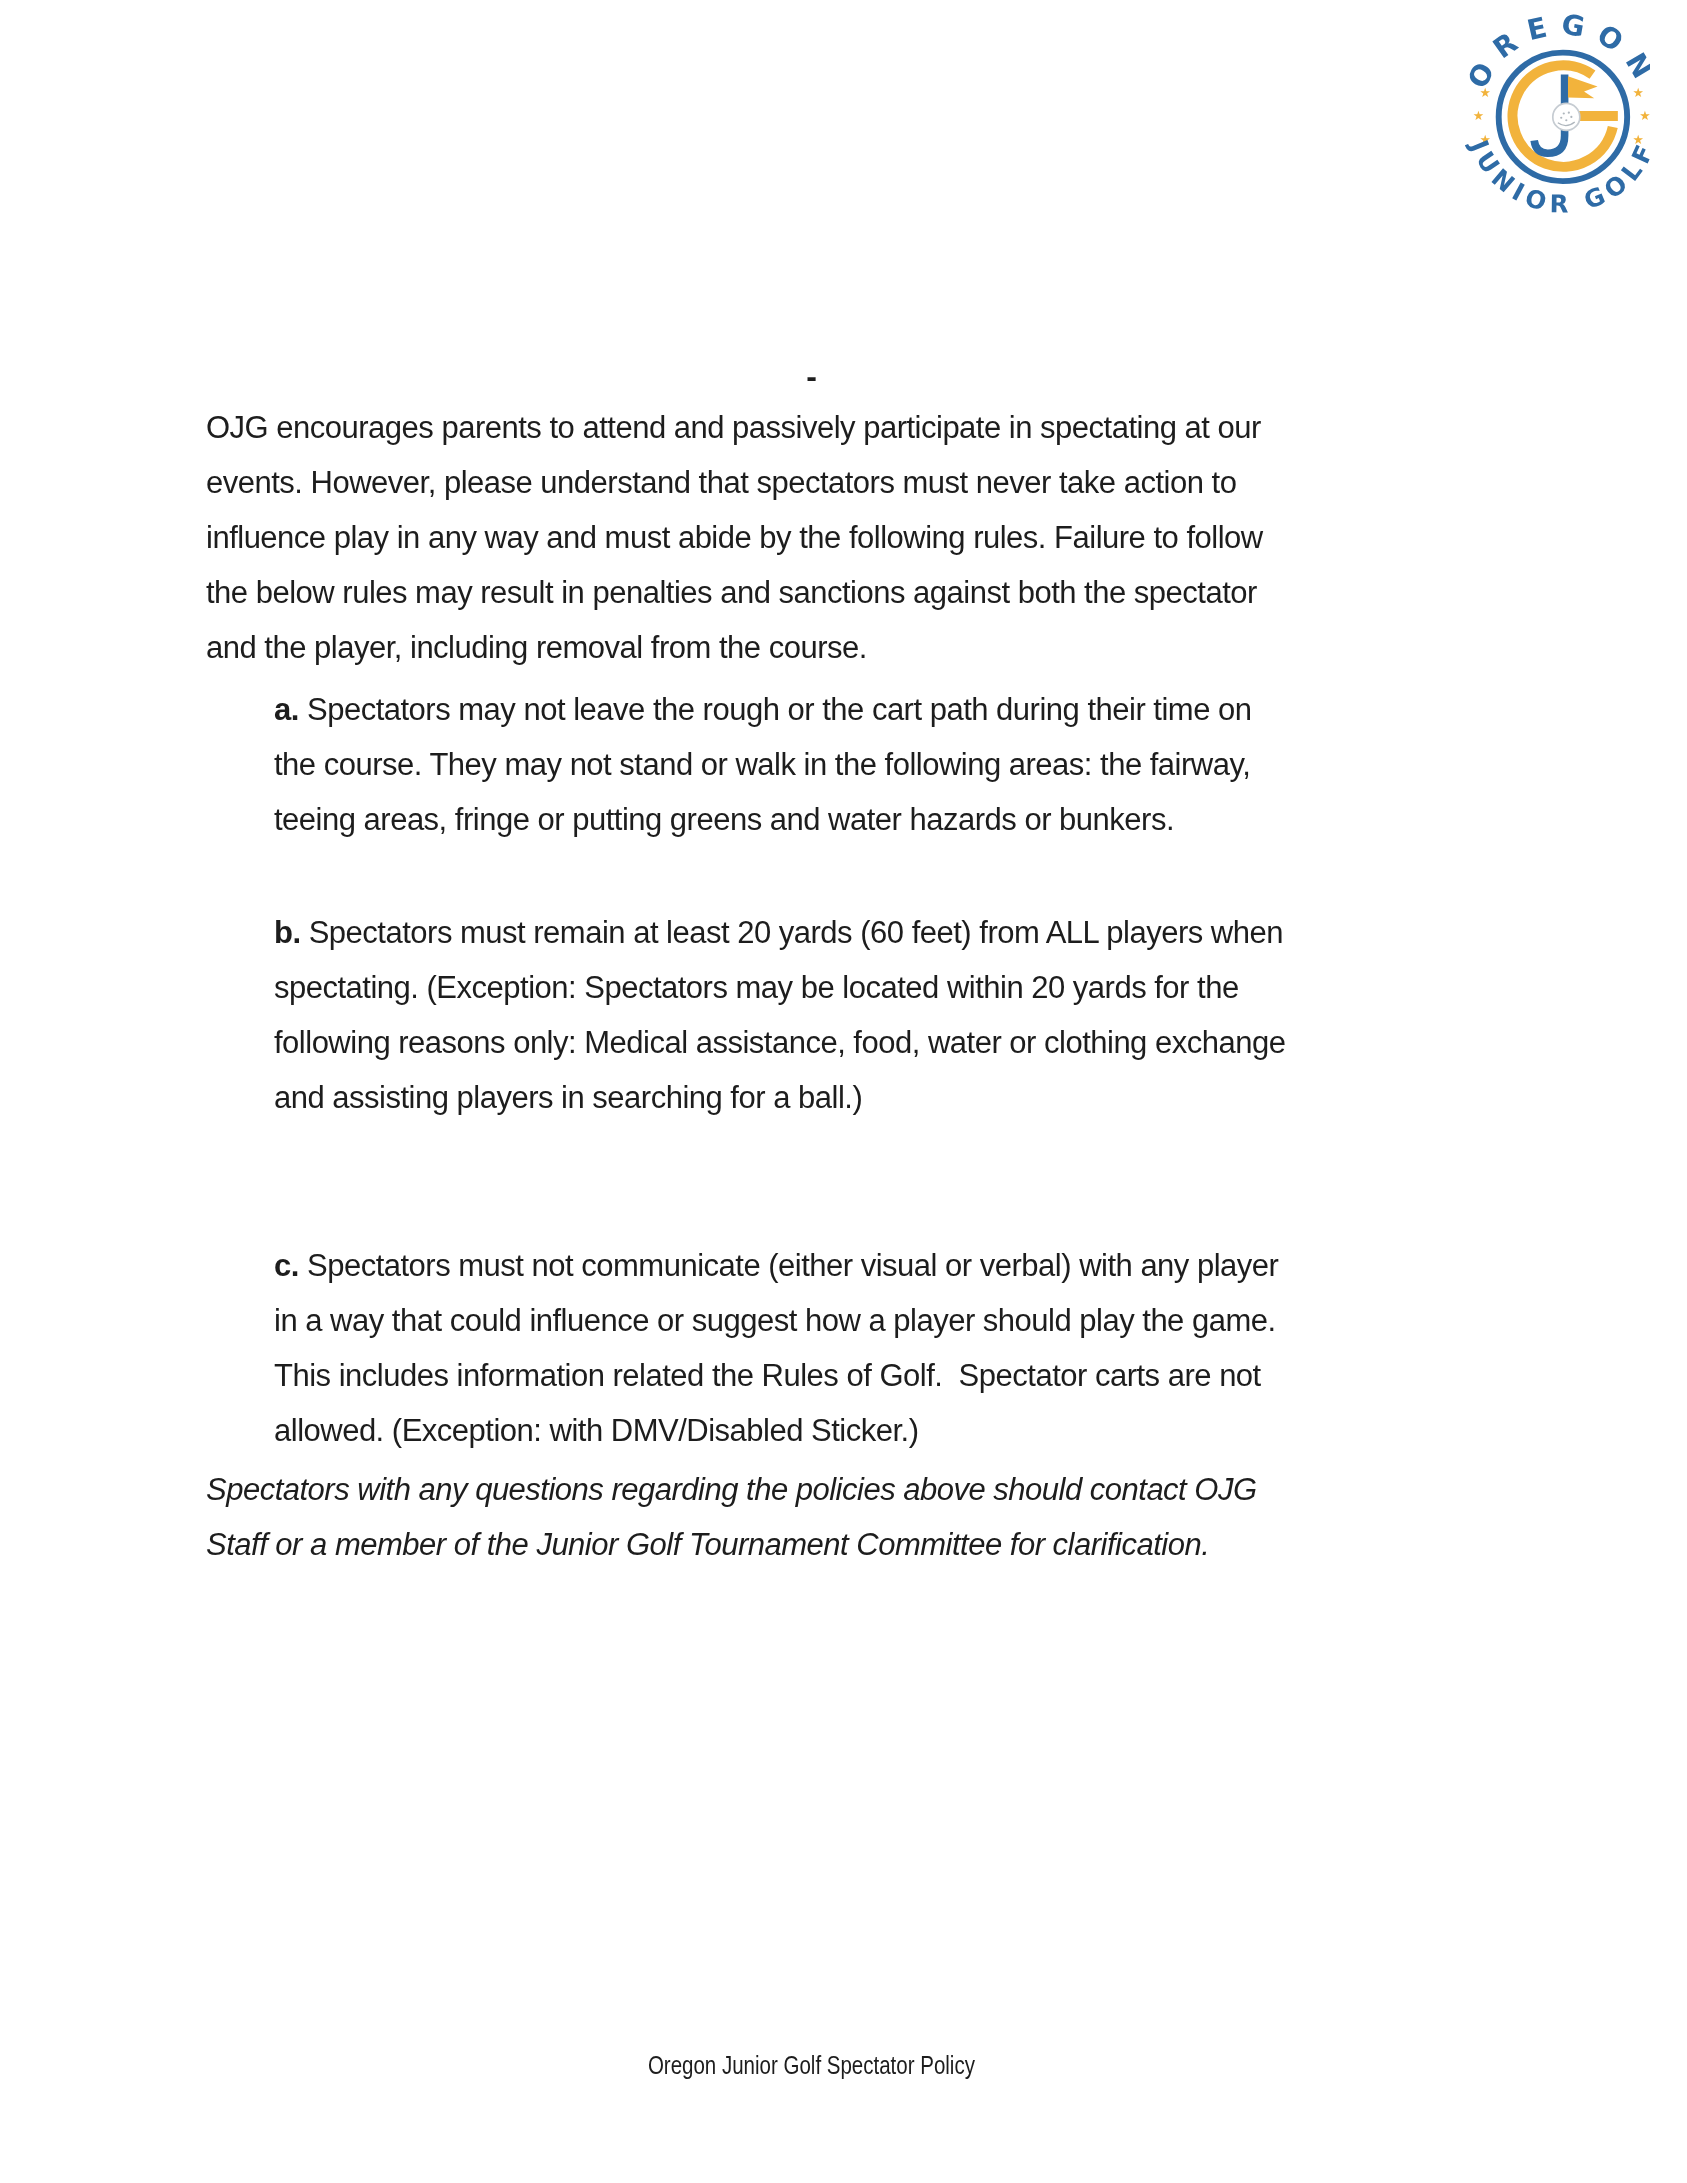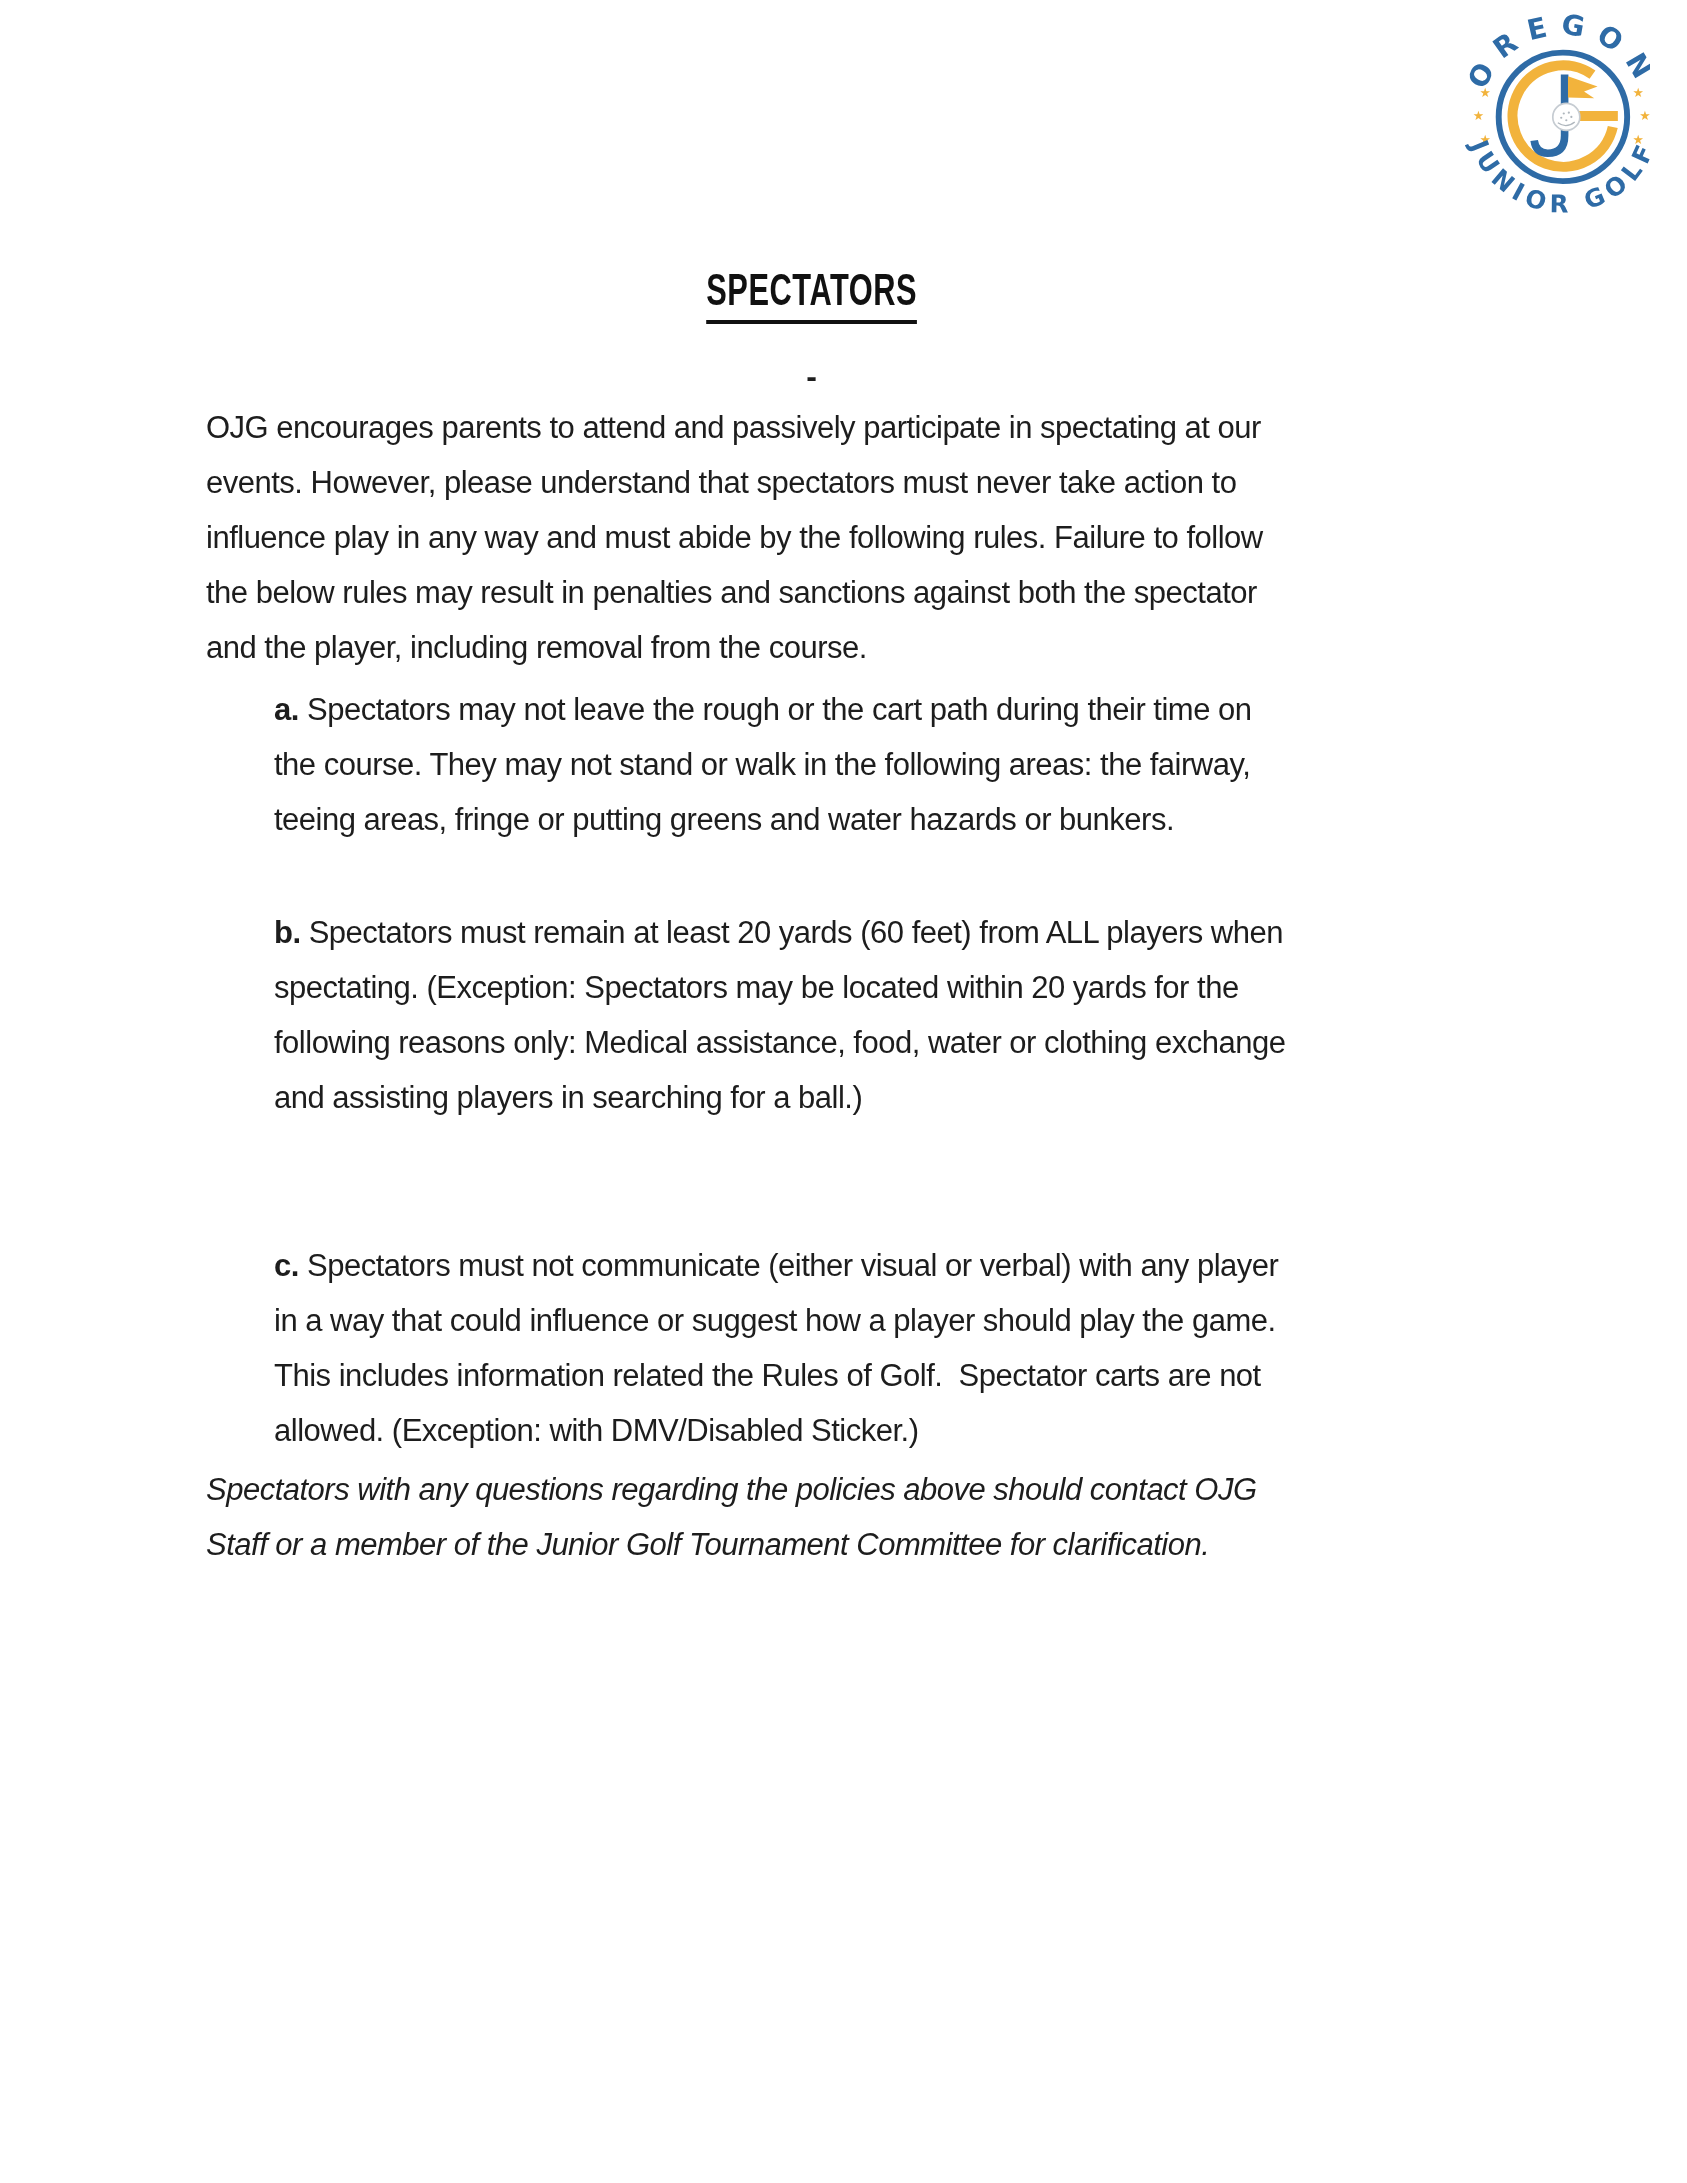--- a/index.html
+++ b/index.html
@@ -114,21 +114,20 @@
       <path id="arcBottom" d="M 2,128 A 114,114 0 0 0 232,128"></path>
     </defs>
     <text font-family="DejaVu Sans, sans-serif" font-weight="bold" font-size="33" fill="#2e6ba6" letter-spacing="14">
       <textPath href="#arcTop" startOffset="50%" text-anchor="middle">OREGON</textPath>
     </text>
     <text font-family="DejaVu Sans, sans-serif" font-weight="bold" font-size="29" fill="#2e6ba6" letter-spacing="7">
       <textPath href="#arcBottom" startOffset="50%" text-anchor="middle">JUNIOR GOLF</textPath>
     </text>
   </svg>
 
-  <h1 class="title"><span class="underline">SPECTATORS</span></h1>
 
   <p class="dash">-</p>
 
   <p class="para intro">OJG encourages parents to attend and passively participate in spectating at our
 events. However, please understand that spectators must never take action to
 influence play in any way and must abide by the following rules. Failure to follow
 the below rules may result in penalties and sanctions against both the spectator
 and the player, including removal from the course.</p>
 
   <p class="para rule rule-a"><strong class="marker">a.</strong> <span>Spectators may not leave the rough or the cart path during their time on
@@ -141,15 +140,16 @@
 and assisting players in searching for a ball.)</span></p>
 
   <p class="para rule rule-c"><strong class="marker">c.</strong> <span>Spectators must not communicate (either visual or verbal) with any player
 in a way that could influence or suggest how a player should play the game.
 This includes information related the Rules of Golf.  Spectator carts are not
 allowed. (Exception: with DMV/Disabled Sticker.)</span></p>
 
   <p class="para closing">Spectators with any questions regarding the policies above should contact OJG
 Staff or a member of the Junior Golf Tournament Committee for clarification.</p>
 
+  <p class="footer"><span class="squeeze">Oregon Junior Golf Spectator Policy</span></p>
 
 </div>
 
 
 </body></html>

